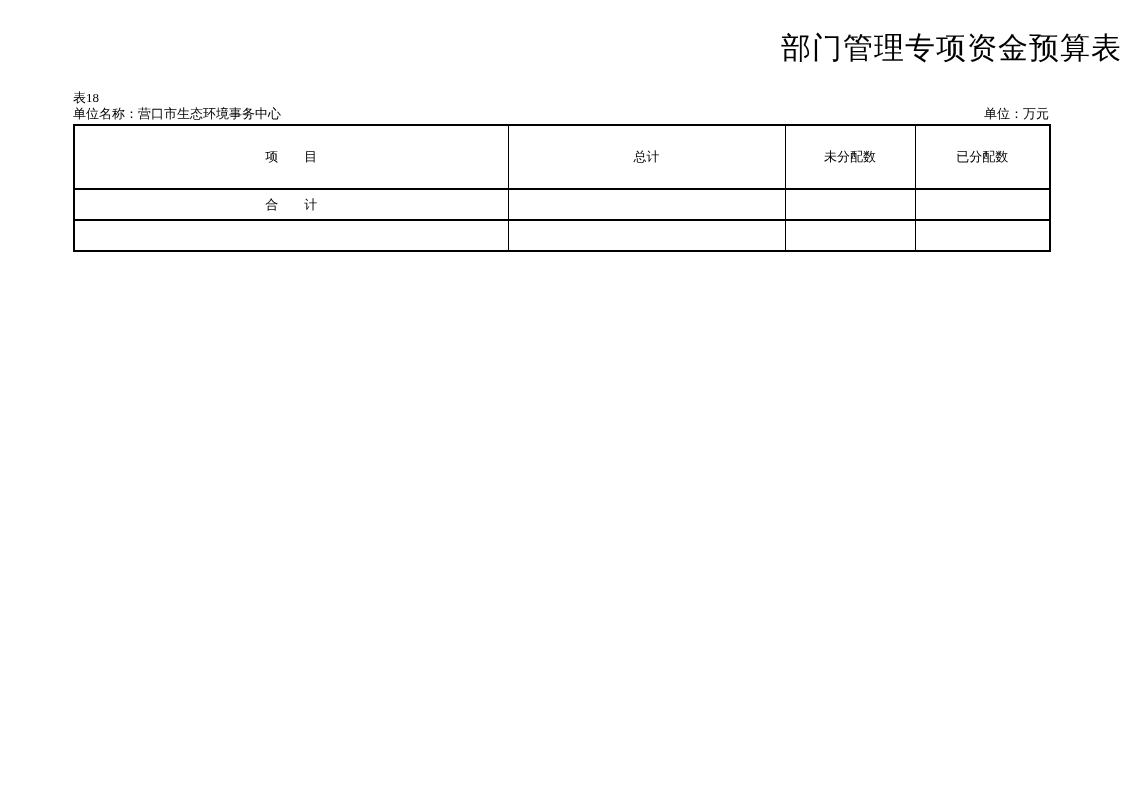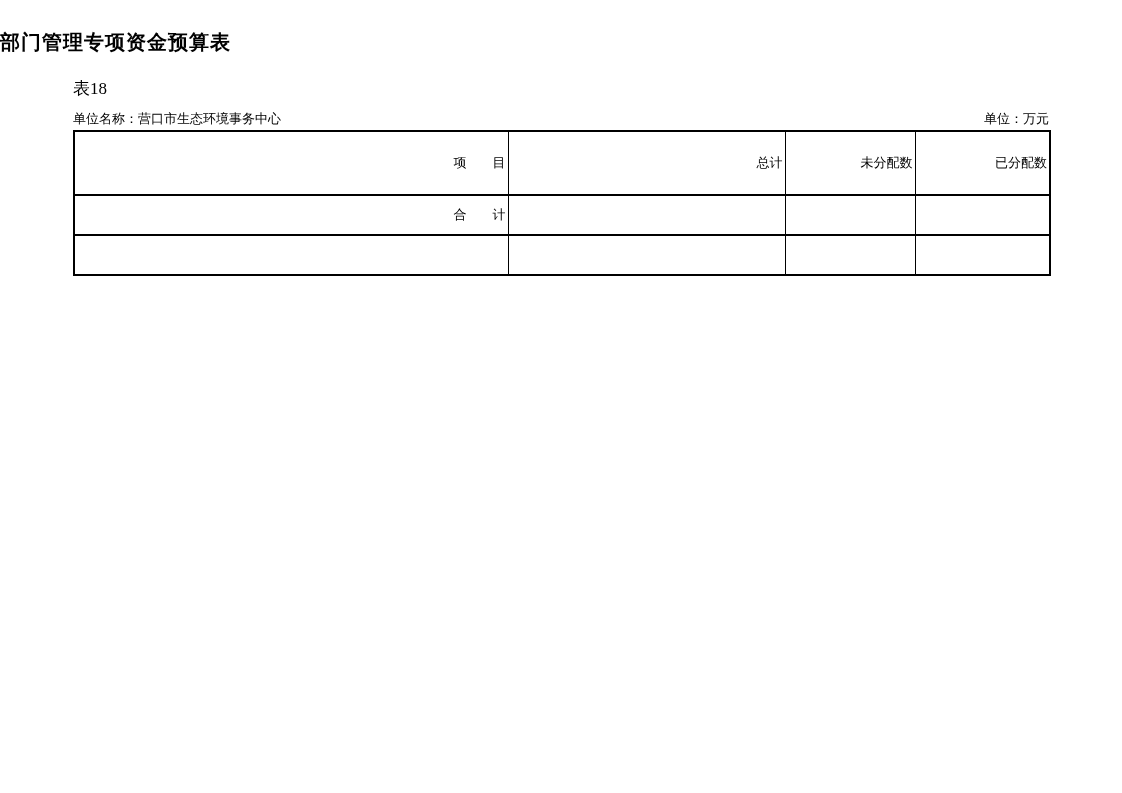--- a/index.html
+++ b/index.html
@@ -11,65 +11,65 @@
     color: #000000;
     overflow: hidden;
   }
   .page {
     width: 1122px;
     height: 793px;
     position: relative;
   }
   .doc-title {
     margin-top: 31px;
-    text-align: left;
-    font-size: 20px;
-    font-weight: bold;
+    text-align: right;
+    font-size: 30px;
+    font-weight: normal;
     letter-spacing: 1px;
     line-height: 1.1;
   }
   .content {
     width: 976px;
     margin: 0 auto;
   }
   .sheet-label {
     margin-top: 26px;
-    font-size: 17px;
+    font-size: 13px;
     line-height: 1.2;
   }
   .meta-row {
     display: flex;
     justify-content: space-between;
     align-items: flex-end;
     font-size: 13px;
-    margin-top: 12px;
+    margin-top: 0;
     margin-bottom: 2px;
     line-height: 1.3;
     gap: 36px;
   }
   table.budget {
     width: 976px;
     border-collapse: collapse;
     table-layout: fixed;
     border: 2px solid #000;
   }
   table.budget td, table.budget th {
     border-left: 1px solid #000;
     border-right: 1px solid #000;
     border-top: 2px solid #000;
     border-bottom: 2px solid #000;
-    text-align: right;
+    text-align: center;
     vertical-align: middle;
     font-size: 13px;
     font-weight: normal;
     padding: 2px;
     overflow: hidden;
   }
   tr.header-row { height: 64px; }
-  tr.body-row { height: 40px; }
+  tr.body-row { height: 31px; }
   col.c-item { width: 434px; }
   col.c-total { width: 277px; }
   col.c-alloc { width: 130px; }
   col.c-unalloc { width: 135px; }
 </style>
 </head>
 <body>
 
 <div class="page">
   <div class="doc-title">部门管理专项资金预算表</div>

